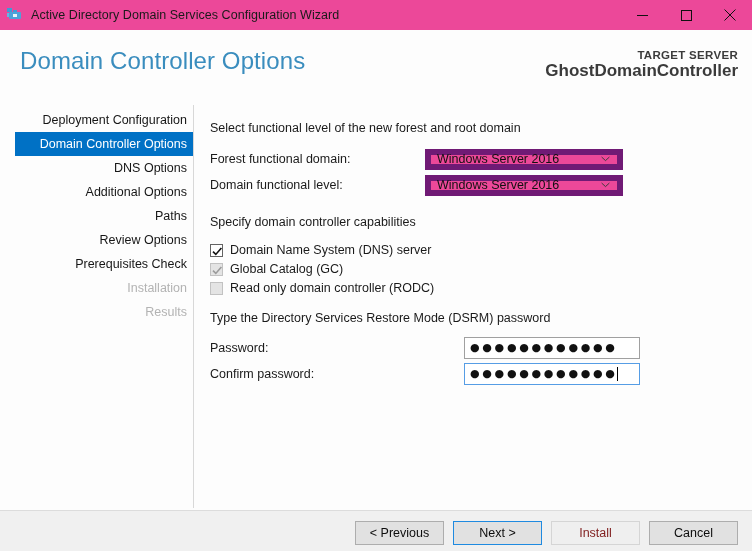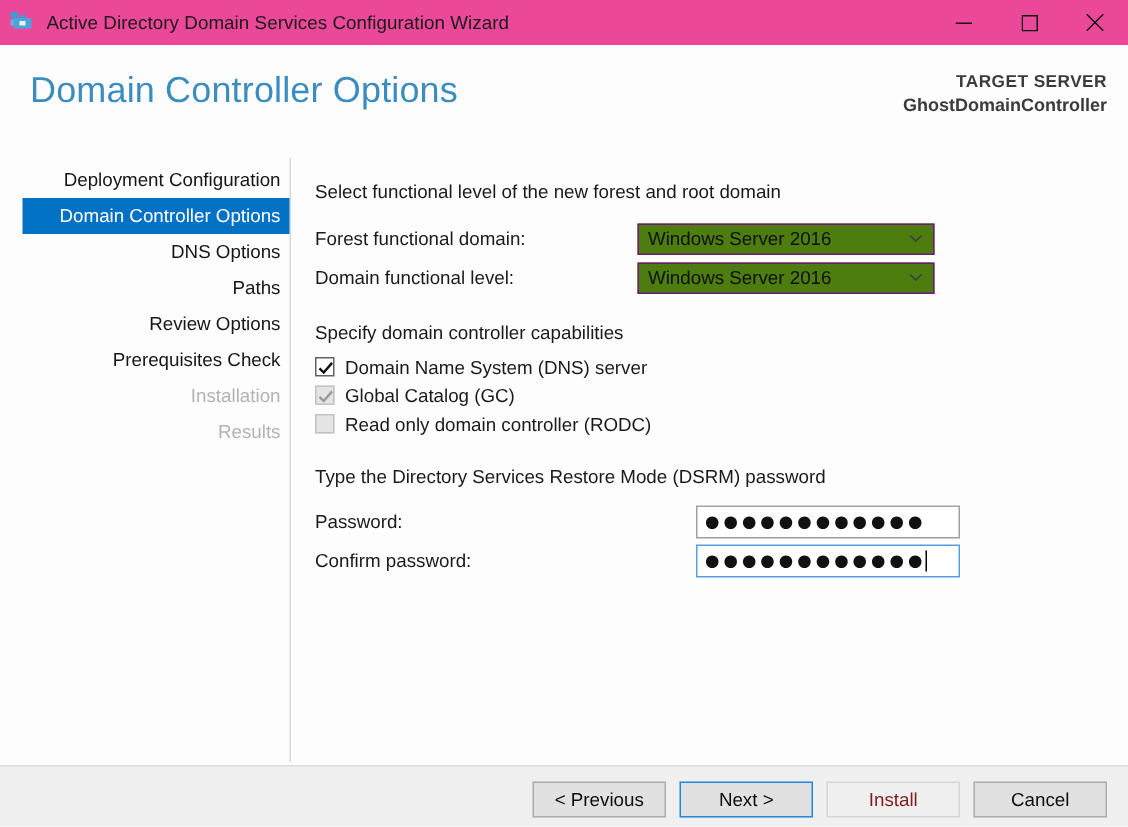--- a/index.html
+++ b/index.html
@@ -91,21 +91,21 @@
     line-height: 15px;
   }
   .target-label {
     font-size: 11.5px;
     font-weight: bold;
     color: #3b3b3b;
     letter-spacing: 0.3px;
     white-space: nowrap;
   }
   .target-name {
-    font-size: 12px;
+    font-size: 17px;
     font-weight: bold;
     color: #3b3b3b;
     white-space: nowrap;
   }
 
   
   .body-area {
     position: absolute;
     left: 0; top: 100px;
     width: 752px;
@@ -167,22 +167,22 @@
     font-size: 12.5px;
     color: #1a1a1a;
     white-space: nowrap;
     flex: 0 0 auto;
   }
   .combo {
     position: relative;
     width: 198px;
     height: 21px;
     box-sizing: border-box;
-    background: #4d7c0f;
-    border: 1px solid #701a75;
+    background: #ec4899;
+    border: 6px solid #701a75;
     display: flex;
     align-items: center;
     cursor: default;
   }
   .combo-text {
     font-size: 12.5px;
     color: #101010;
     padding-left: 6px;
     white-space: nowrap;
     overflow: hidden;
@@ -191,21 +191,21 @@
     position: absolute;
     right: 7px;
     top: 0;
     bottom: 0;
     display: flex;
     align-items: center;
   }
 
   .check-row {
     display: flex;
-    align-items: flex-start;
+    align-items: flex-end;
     height: 19px;
   }
   .cbox {
     width: 13px;
     height: 13px;
     box-sizing: border-box;
     flex: 0 0 auto;
     margin-right: 7px;
     position: relative;
     background: #ffffff;
@@ -370,20 +370,23 @@
       <div class="nav-item">
         <span>Deployment Configuration</span>
       </div>
       <div class="nav-item selected">
         <span>Domain Controller Options</span>
       </div>
       <div class="nav-item">
         <span>DNS Options</span>
       </div>
       <div class="nav-item">
+        <span>Additional Options</span>
+      </div>
+      <div class="nav-item">
         <span>Paths</span>
       </div>
       <div class="nav-item">
         <span>Review Options</span>
       </div>
       <div class="nav-item">
         <span>Prerequisites Check</span>
       </div>
       <div class="nav-item disabled">
         <span>Installation</span>

